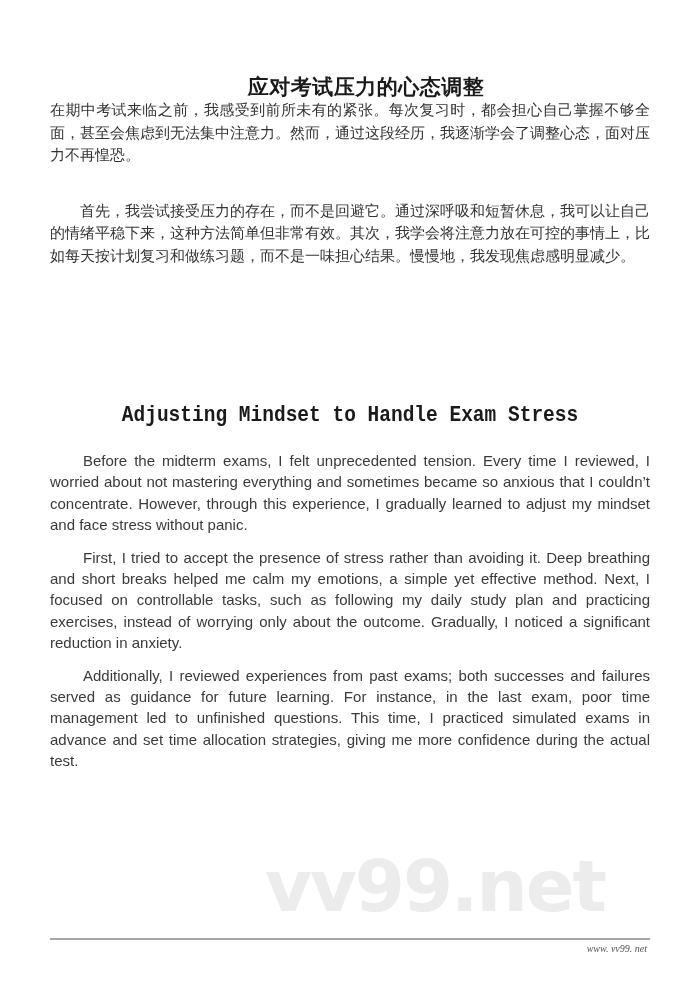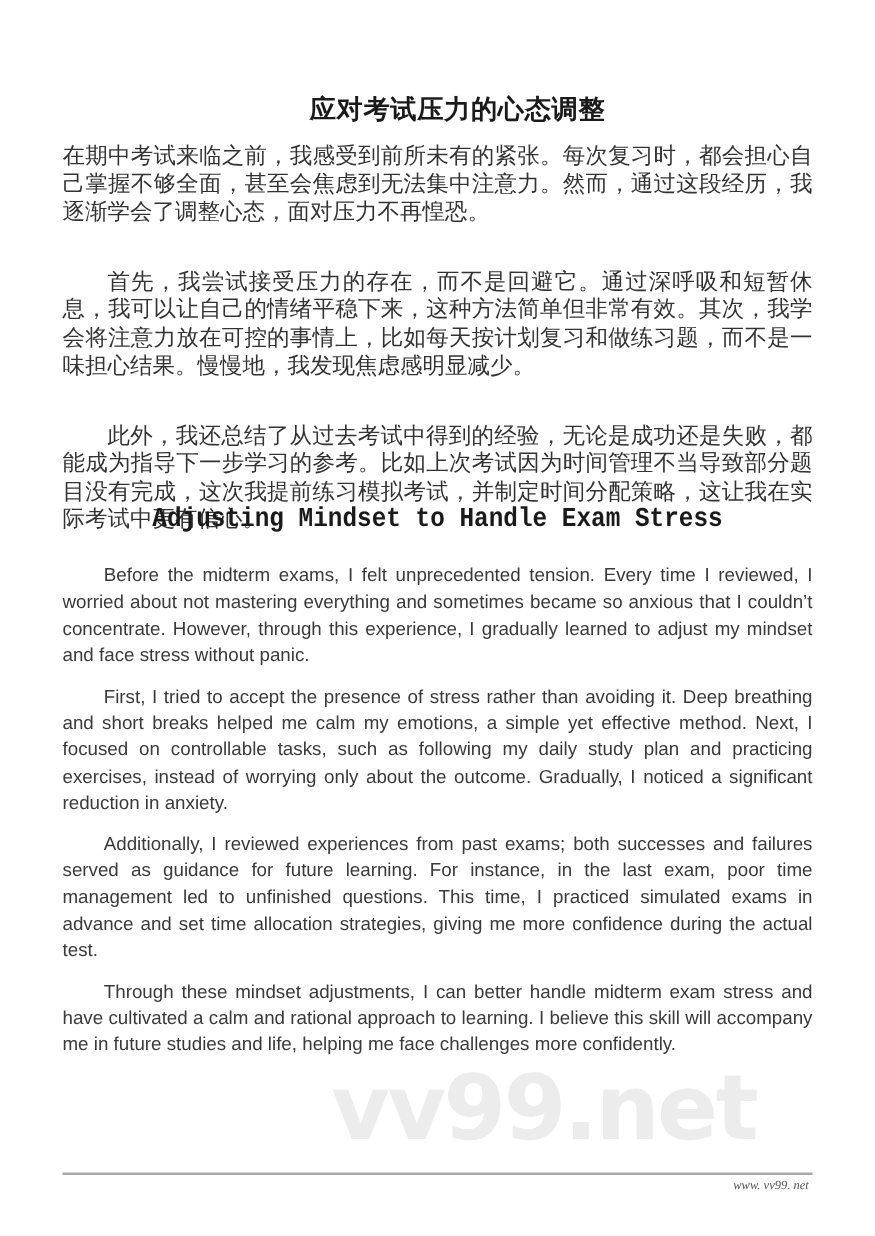--- a/index.html
+++ b/index.html
@@ -28,25 +28,25 @@
       text-align: center;
       font-family: "DejaVu Sans", sans-serif;
       font-size: 21px;
       font-weight: bold;
       color: #1a1a1a;
       letter-spacing: 0.5px;
       margin: 16px;
     }
     .zh-body {
       position: absolute;
-      top: 113px;
+      top: 101px;
       left: 0;
       width: 600px;
-      font-family: Liberation Sans, sans-serif;
-      font-size: 18px;
+      font-family: Liberation Mono, monospace;
+      font-size: 15px;
       line-height: 22.5px;
       color: #333;
     }
     .zh-body p {
       margin: 0 0 11px 0;
       text-align: justify;
       text-indent: 0;
     }
     .zh-body p.indent {
       text-indent: 2em;
@@ -111,29 +111,27 @@
   </style>
 </head>
 <body>
 
 <div class="page">
   <h1 class="zh-title">应对考试压力的心态调整</h1>
 
   <div class="zh-body">
     <p>在期中考试来临之前，我感受到前所未有的紧张。每次复习时，都会担心自己掌握不够全面，甚至会焦虑到无法集中注意力。然而，通过这段经历，我逐渐学会了调整心态，面对压力不再惶恐。</p>
     <p class="indent">首先，我尝试接受压力的存在，而不是回避它。通过深呼吸和短暂休息，我可以让自己的情绪平稳下来，这种方法简单但非常有效。其次，我学会将注意力放在可控的事情上，比如每天按计划复习和做练习题，而不是一味担心结果。慢慢地，我发现焦虑感明显减少。</p>
-    <p class="indent">此外，我还总结了从过去考试中得到的经验，无论是成功还是失败，都能成为指导下一步学习的参考。比如上次考试因为时间管理不当导致部分题目没有完成，这次我提前练习模拟考试，并制定时间分配策略，这让我在实际考试中更有信心。</p>
   </div>
 
   <h2 class="en-title">Adjusting Mindset to Handle Exam Stress</h2>
 
   <div class="en-body">
     <p>Before the midterm exams, I felt unprecedented tension. Every time I reviewed, I worried about not mastering everything and sometimes became so anxious that I couldn’t concentrate. However, through this experience, I gradually learned to adjust my mindset and face stress without panic.</p>
     <p>First, I tried to accept the presence of stress rather than avoiding it. Deep breathing and short breaks helped me calm my emotions, a simple yet effective method. Next, I focused on controllable tasks, such as following my daily study plan and practicing exercises, instead of worrying only about the outcome. Gradually, I noticed a significant reduction in anxiety.</p>
     <p>Additionally, I reviewed experiences from past exams; both successes and failures served as guidance for future learning. For instance, in the last exam, poor time management led to unfinished questions. This time, I practiced simulated exams in advance and set time allocation strategies, giving me more confidence during the actual test.</p>
-    <p>Through these mindset adjustments, I can better handle midterm exam stress and have cultivated a calm and rational approach to learning. I believe this skill will accompany me in future studies and life, helping me face challenges more confidently.</p>
   </div>
 </div>
 
 <div class="watermark">vv99.net</div>
 
 <div class="footer-line"></div>
 <div class="footer-text">www. vv99. net</div>
 
 </body></html>

